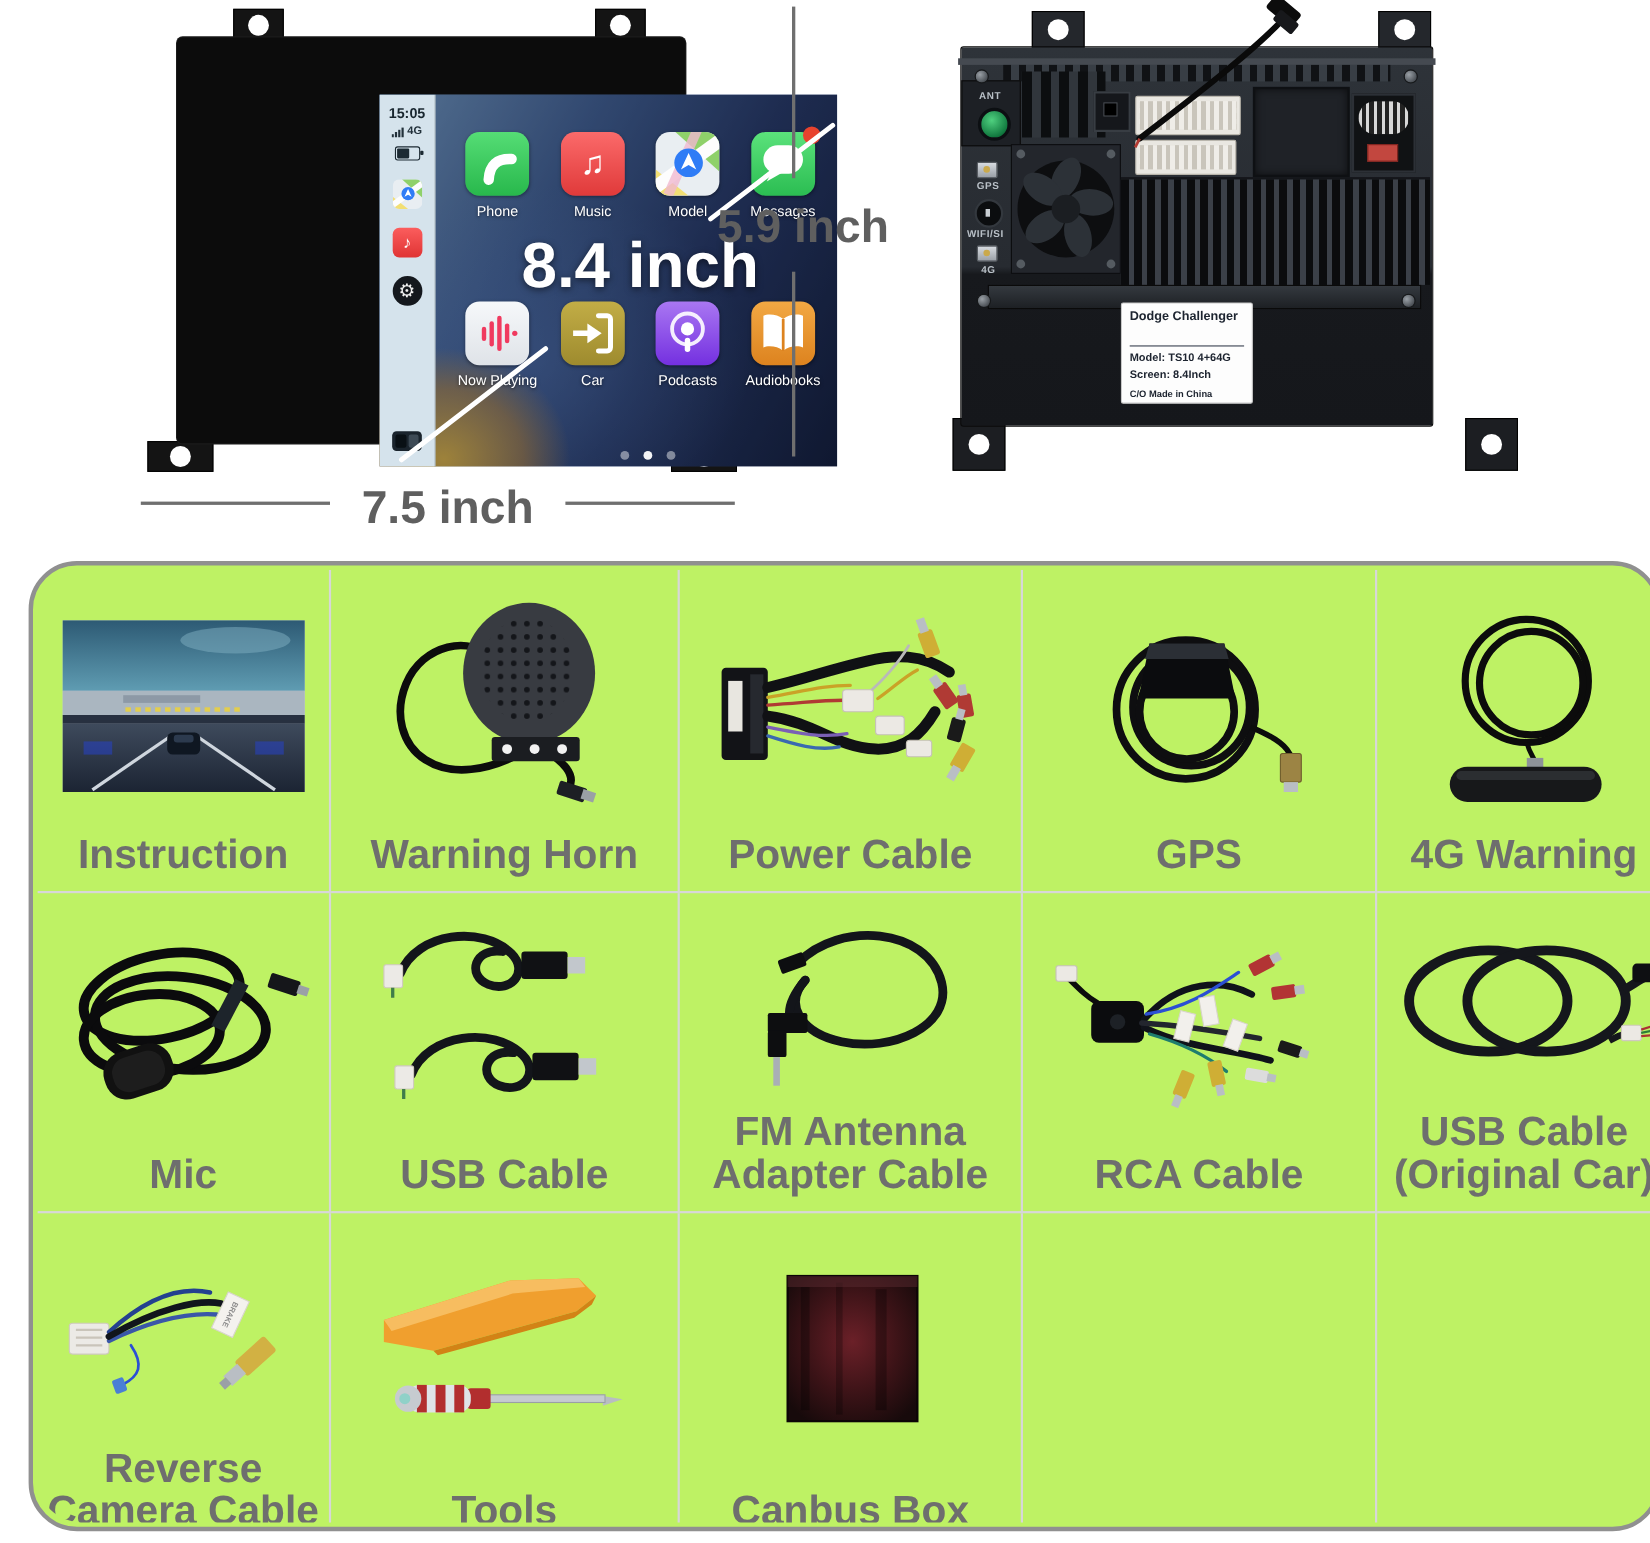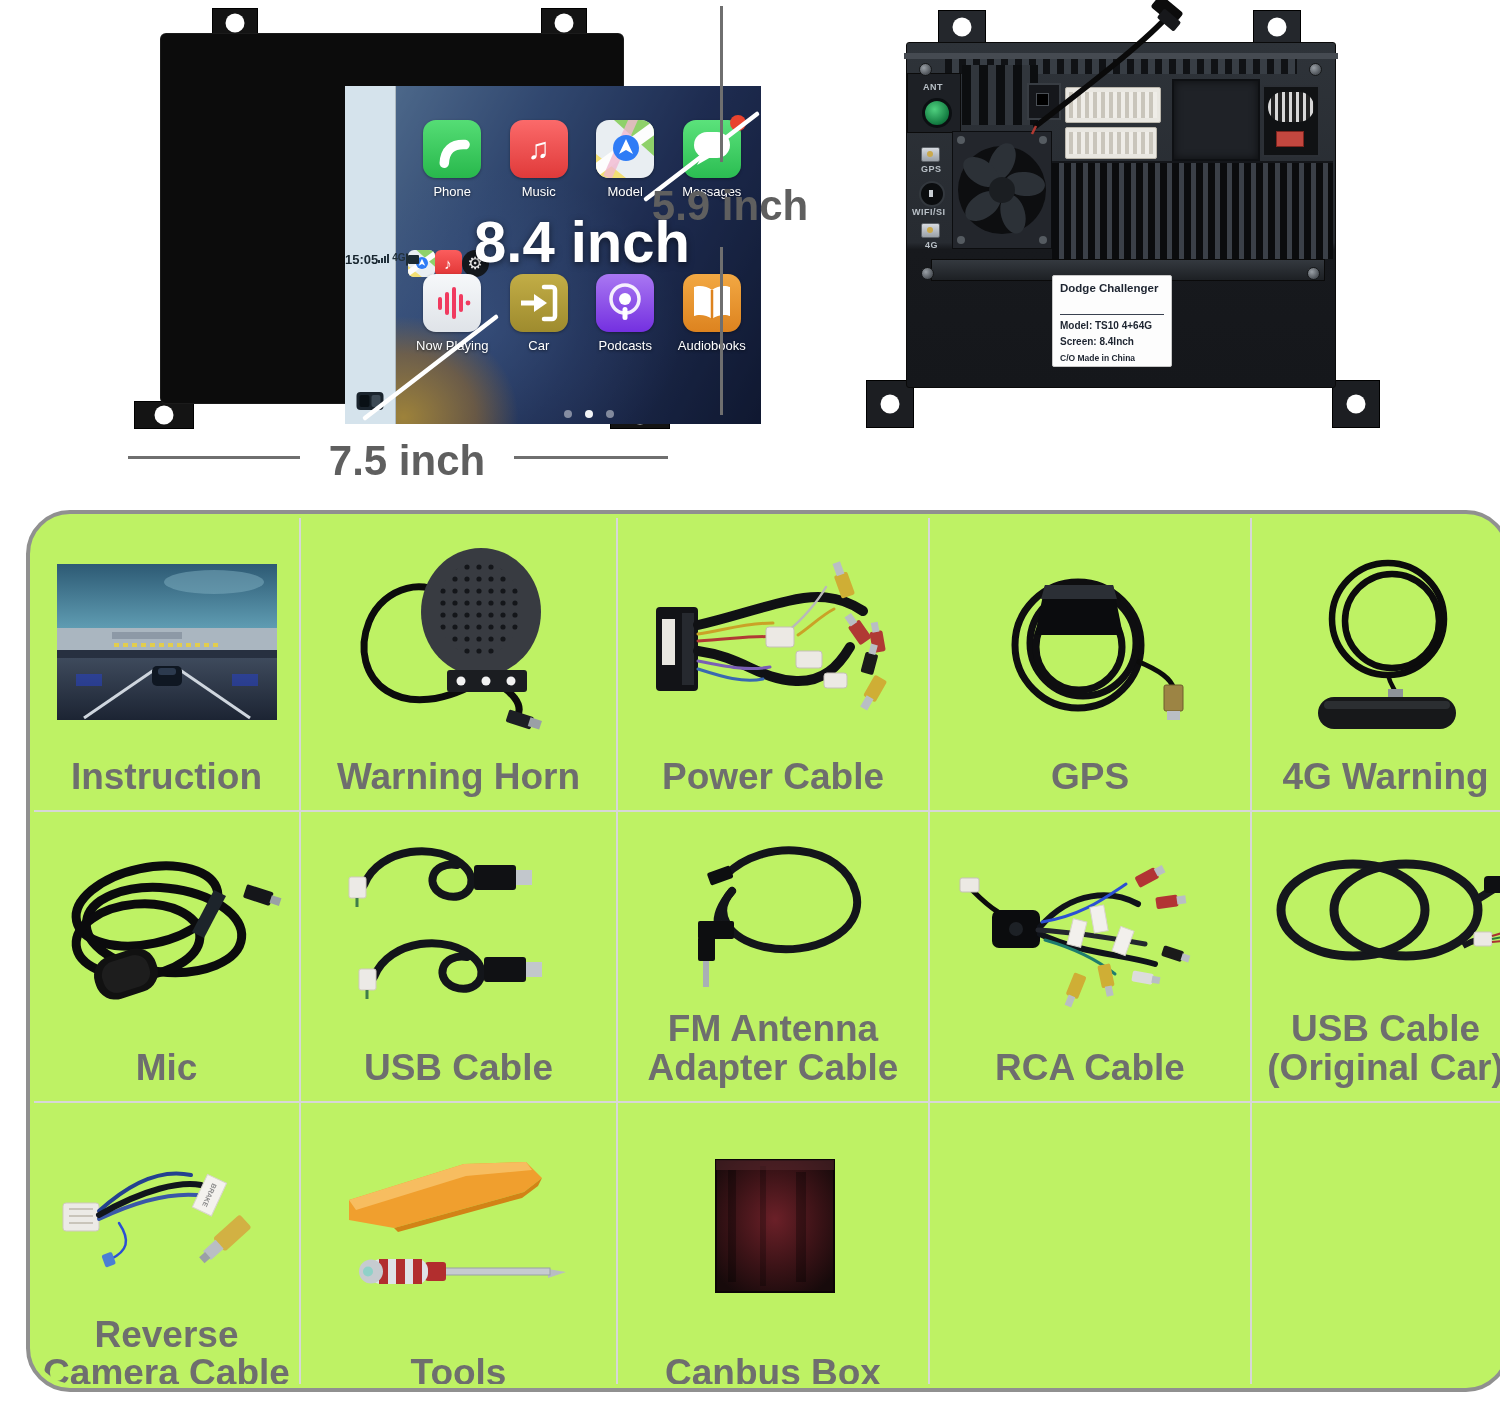--- a/index.html
+++ b/index.html
@@ -13,21 +13,21 @@
   .tab .hole{position:absolute;left:50%;top:50%;transform:translate(-50%,-50%);
              width:19px;height:19px;border-radius:50%;background:#fff;}
   .screen{position:absolute;left:184px;top:52px;width:416px;height:338px;overflow:hidden;
           background:
             radial-gradient(160px 140px at 14% 98%, rgba(245,198,74,.95), rgba(233,162,52,.55) 45%, rgba(233,162,52,0) 72%),
             radial-gradient(280px 230px at 34% 72%, rgba(96,136,205,.45), rgba(40,60,120,0) 70%),
             linear-gradient(118deg,#7fa9d4 0%,#48699f 34%,#2b3f70 62%,#15203f 100%);}
   .screen-dim{position:absolute;left:50px;top:0;right:0;bottom:0;background:rgba(5,10,20,.34);}
   .sidebar{position:absolute;left:0;top:0;width:50px;height:100%;
            background:#d5e3ec;border-right:1px solid rgba(0,0,0,.18);
-           display:flex;align-items:center;}
+           display:flex;flex-direction:column;align-items:center;}
   .sb-time{margin-top:9px;font-size:13px;font-weight:bold;color:#18262f;}
   .sb-net{margin-top:4px;display:flex;align-items:flex-end;gap:2px;font-size:10px;font-weight:bold;color:#22313b;}
   .battery{margin-top:8px;width:21px;height:11px;border:1.5px solid #1c2a33;border-radius:2.5px;position:relative;}
   .battery .fill{position:absolute;left:1px;top:1px;bottom:1px;width:11px;background:#1c2a33;border-radius:1px;}
   .battery:after{content:"";position:absolute;right:-4px;top:2.5px;width:2.5px;height:4px;background:#1c2a33;border-radius:1px;}
   .sb-icon{margin-top:17px;width:27px;height:27px;border-radius:6px;overflow:hidden;flex:none;
            display:flex;align-items:center;justify-content:center;}
   .sb-music{background:linear-gradient(180deg,#fb5d5d,#e03434);color:#fff;font-size:15px;}
   .sb-gear{background:#14181d;border-radius:50%;color:#f0f0f0;font-size:17px;}
   .sb-bottom{position:absolute;bottom:14px;left:50%;transform:translateX(-50%);
@@ -46,21 +46,21 @@
   .diag-svg{position:absolute;left:0;top:0;width:100%;height:100%;pointer-events:none;}
   .size-big{position:absolute;left:237px;top:155px;transform:translate(-50%,-50%);
             font-size:58px;font-weight:bold;color:#fff;white-space:nowrap;
             text-shadow:0 2px 7px rgba(0,0,0,.55);}
 
   
   .dim-text{position:absolute;font-size:42px;font-weight:bold;color:#5f5f5f;text-align:center;}
   .dim-line{position:absolute;background:#6f6f6f;}
 
   
-  .back-unit{position:absolute;left:906px;top:42px;width:428px;height:344px;
+  .back-unit{position:absolute;left:873px;top:42px;width:428px;height:344px;
              background:linear-gradient(180deg,#2e3339 0%,#272b31 58%,#17191d 60%,#15171b 100%);
              border:1px solid #0a0a0a;border-radius:3px;}
   .bu-topbar{position:absolute;left:-3px;top:10px;width:434px;height:6px;background:#454a51;}
   .bu-slots{position:absolute;left:38px;top:16px;width:352px;height:15px;
             background:repeating-linear-gradient(90deg,#101215 0 7px,#383e45 7px 14px);}
   .bu-comb{position:absolute;left:55px;top:22px;width:76px;height:60px;
            background:repeating-linear-gradient(90deg,#0c0e10 0 9px,#31363c 9px 17px);}
   .bu-ant{position:absolute;left:0;top:30px;width:52px;height:58px;background:#1d2025;border:1px solid #0b0b0b;}
   .bu-ant .ring{position:absolute;left:14px;top:24px;width:24px;height:24px;border-radius:50%;
                 background:radial-gradient(circle at 40% 35%,#4fd07f,#127a40 70%,#063d1f);border:3px solid #0c0f12;}

